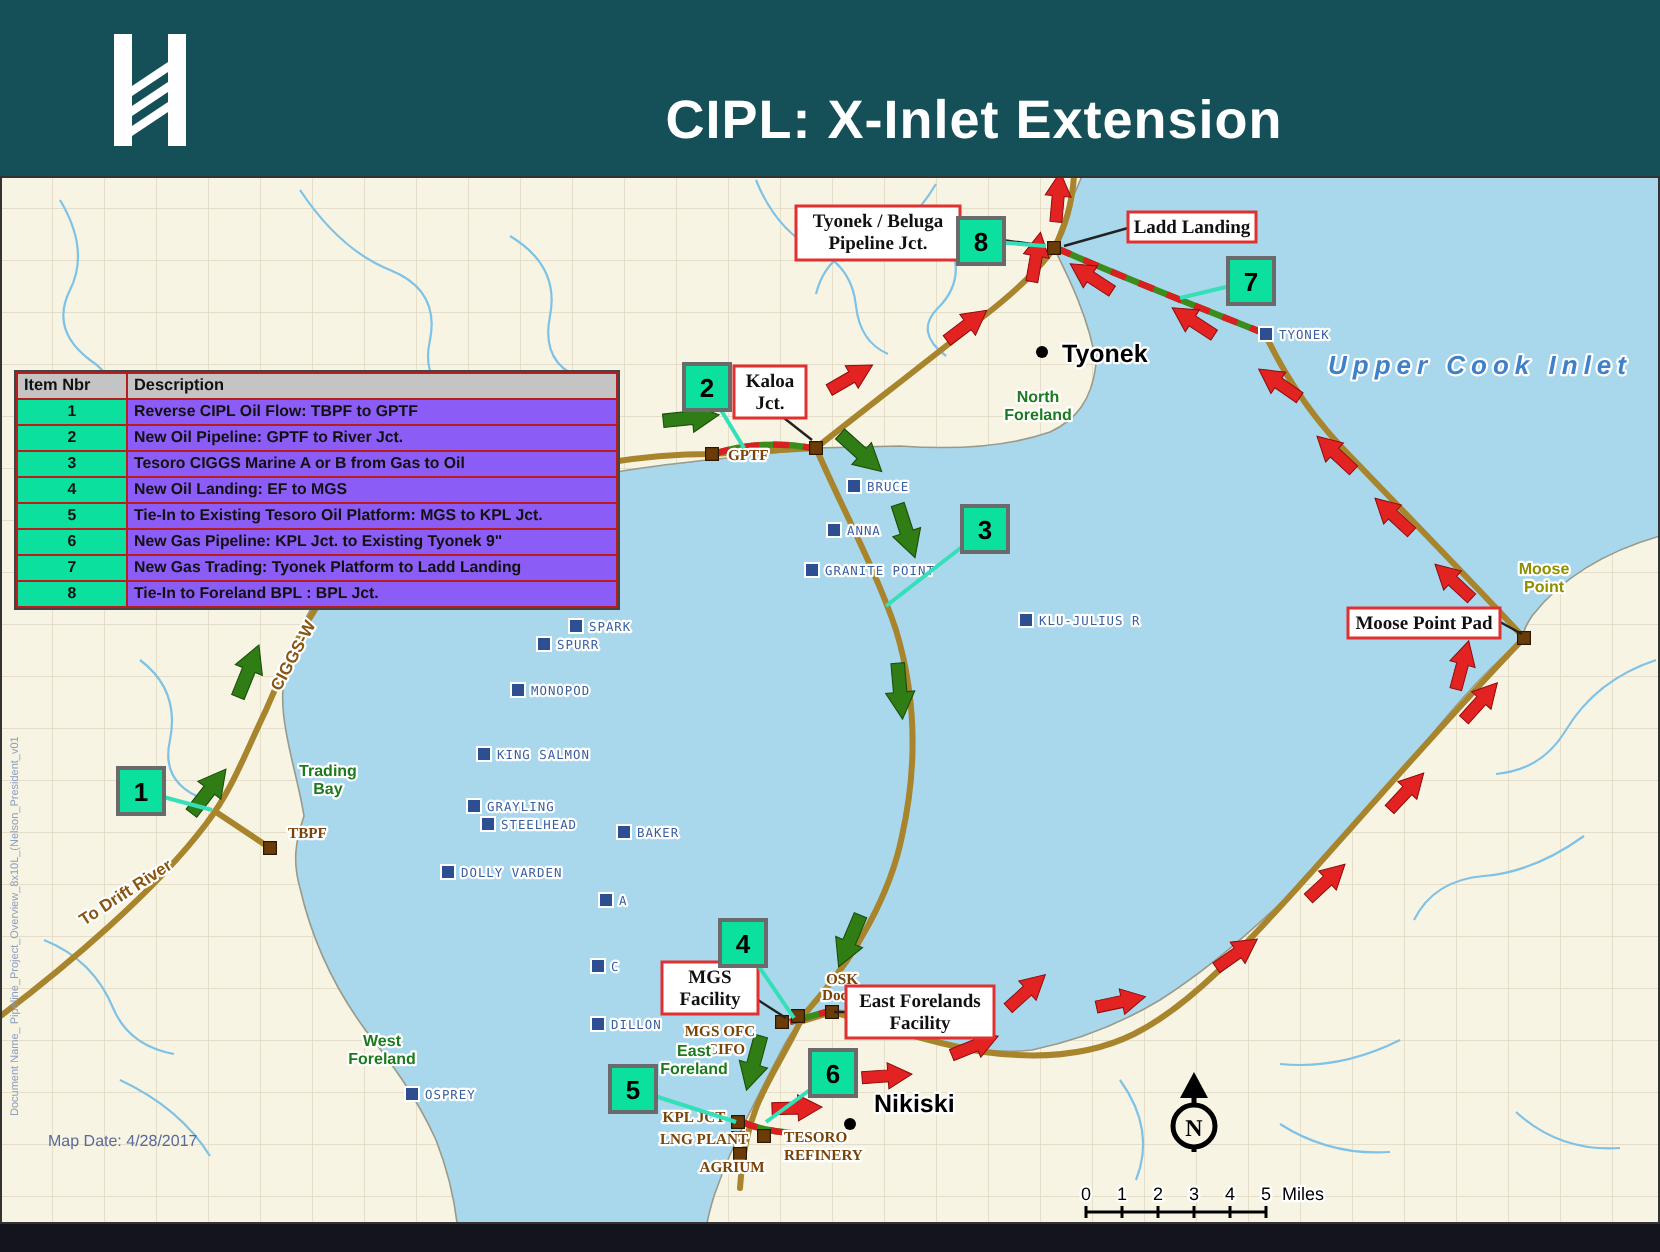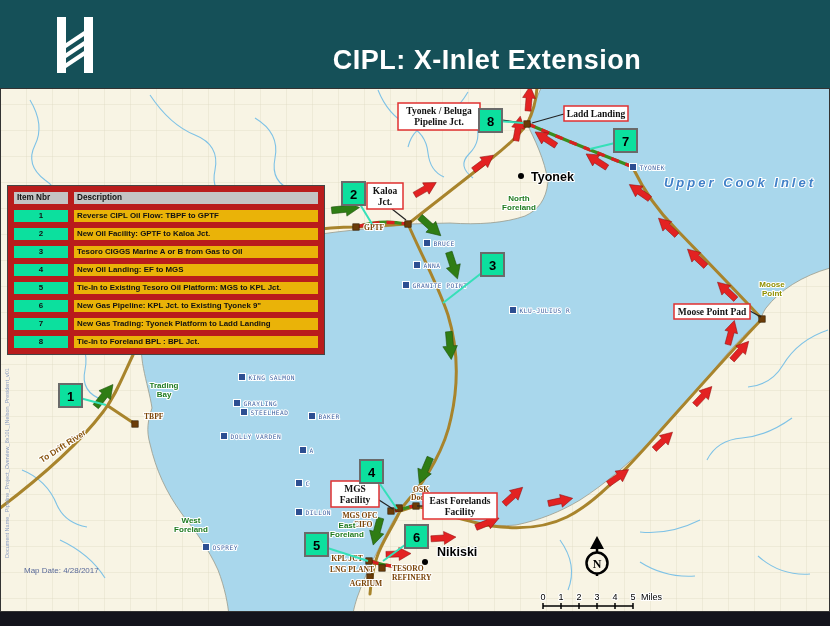--- a/index.html
+++ b/index.html
@@ -9,24 +9,24 @@
   .hdr{position:absolute;left:0;top:0;width:830px;height:88px;background:#155058;display:flex;align-items:center;}
   .hdr .hlogo{position:absolute;left:55px;top:16px;width:40px;height:58px;}
   .hdr h1{position:absolute;left:0;top:0;width:100%;text-align:center;margin:16px;padding-left:112px;box-sizing:border-box;
           line-height:88px;color:#ffffff;font-size:27px;font-weight:bold;letter-spacing:0.5px;}
   
   .mapwrap{position:absolute;left:0;top:88px;width:830px;height:524px;}
   svg{display:block;}
   
   table.items{position:absolute;left:8px;top:98px;border-collapse:collapse;background:#ffffff;
               font-size:7.9px;font-weight:700;color:#111;box-shadow:0 0 0 1px #444;}
-  table.items th,table.items td{border:6px solid #b91c1c;padding:1px 3px;height:10px;line-height:10px;white-space:nowrap;}
+  table.items th,table.items td{border:1px solid #b91c1c;padding:1px 3px;height:10px;line-height:10px;white-space:nowrap;}
   table.items th{background:#c4c4c4;text-align:left;font-size:8.2px;}
   table.items td.nbr{background:#0ce09e;width:48px;text-align:center;}
-  table.items td.desc{width:238px;background:#eab308;}
+  table.items td.desc{width:238px;background:#8b5cf6;}
   
   .botbar{position:absolute;left:0;top:612px;width:830px;height:14px;background:#14141c;}
 </style>
 </head>
 <body>
 
 <div class="slide">
 
   <div class="hdr">
     <svg class="hlogo" viewBox="0 0 40 56">
@@ -285,21 +285,21 @@
         <th>Description</th>
       </tr>
         </thead>
       <tbody id="item-rows">
           <tr>
             <td class="nbr">1</td>
             <td class="desc">Reverse CIPL Oil Flow: TBPF to GPTF</td>
           </tr>
           <tr>
             <td class="nbr">2</td>
-            <td class="desc">New Oil Facility: GPTF to Kaloa Jct.</td>
+            <td class="desc">New Oil Pipeline: GPTF to River Jct.</td>
           </tr>
           <tr>
             <td class="nbr">3</td>
             <td class="desc">Tesoro CIGGS Marine A or B from Gas to Oil</td>
           </tr>
           <tr>
             <td class="nbr">4</td>
             <td class="desc">New Oil Landing: EF to MGS</td>
           </tr>
           <tr>

